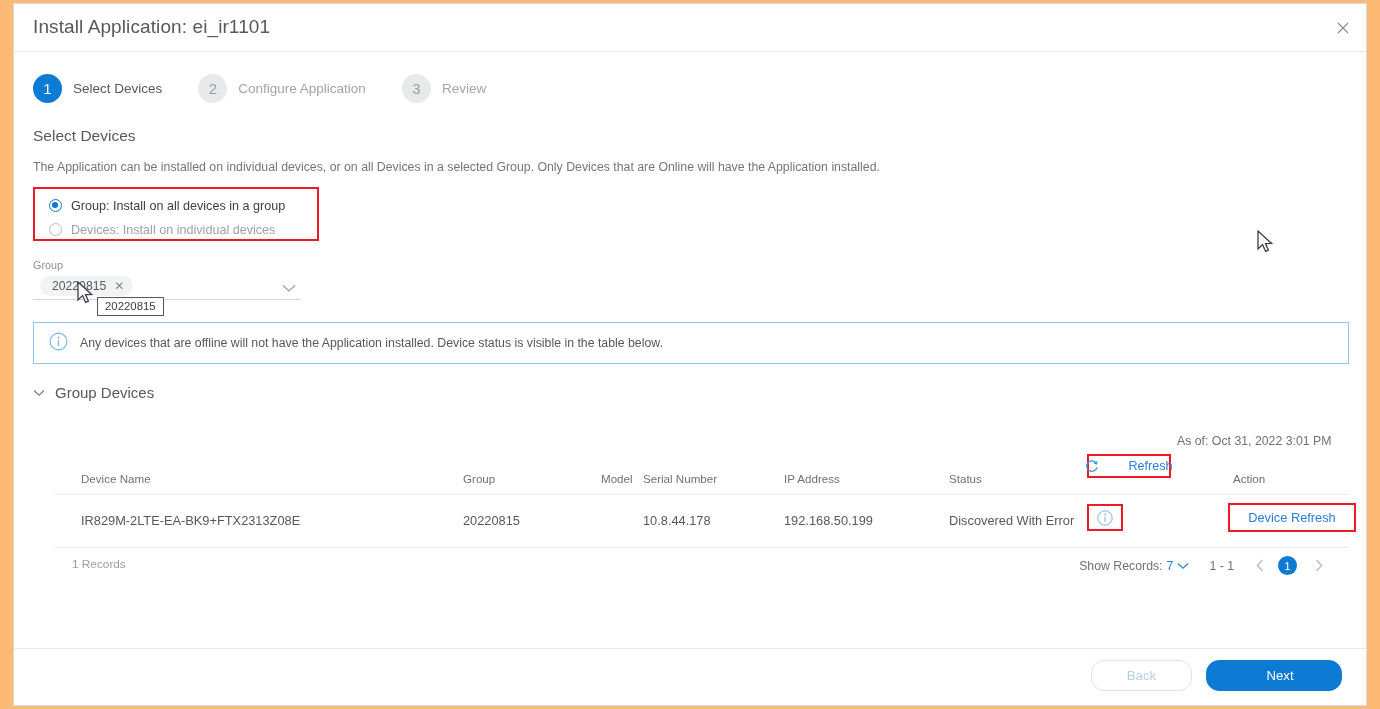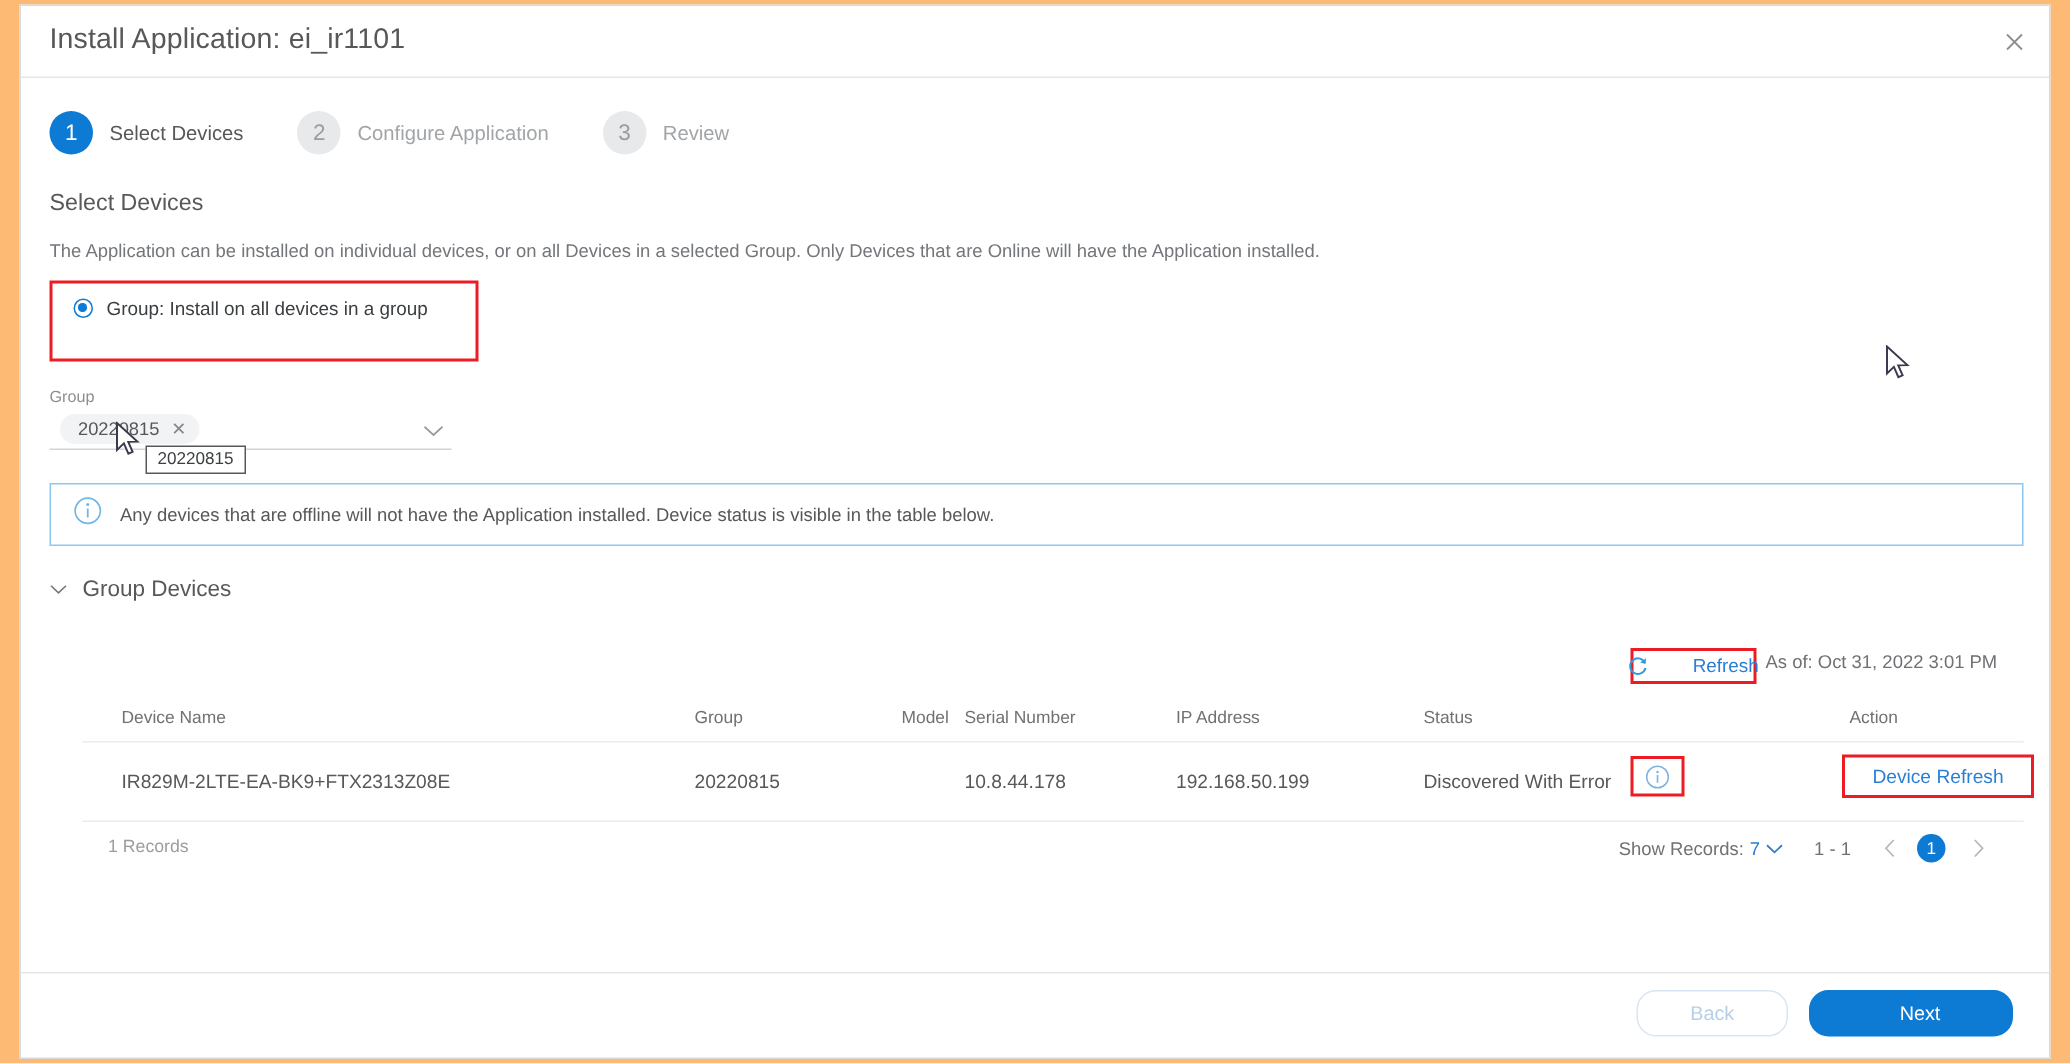--- a/index.html
+++ b/index.html
@@ -176,21 +176,21 @@
     position:absolute; left:19px; top:380px;
     display:flex; align-items:center;
     cursor:pointer;
   }
   .collapse-caret { color:#77797c; margin-right:10px; display:flex; }
   .collapse-title { font-size:15px; color:#58585b; }
 
   
   .refresh-box {
     position:absolute;
-    left: 1073px; top: 428px;
+    left: 1073px; top: 450px;
     width: 84px; height: 24px;
     border: 2px solid #ed1c24;
     box-sizing:border-box;
     display:flex; align-items:center; justify-content:center;
     cursor:pointer;
     background:#fff;
     gap:24px;
   }
   .refresh-ic { color:#2f9bd8; display:flex; margin-right:5px; }
   .refresh-lbl { font-size:12.6px; color:#2a7fd4; }
@@ -321,20 +321,24 @@
       </div>
     </div>
 
     <div class="section-title">Select Devices</div>
     <div class="section-desc">The Application can be installed on individual devices, or on all Devices in a selected Group. Only Devices that are Online will have the Application installed.</div>
 
     <div class="radio-box">
       <div class="radio-row sel">
         <span class="radio-mark on"></span>
         <span class="radio-label">Group: Install on all devices in a group</span>
+      </div>
+      <div class="radio-row unsel">
+        <span class="radio-mark off"></span>
+        <span class="radio-label">Devices: Install on individual devices</span>
       </div>
     </div>
 
     <div class="group-field">
       <div class="group-lbl">Group</div>
       <div class="group-ctl">
         <div class="chip">
           <span>20220815</span>
           <span class="chip-x">✕</span>
         </div>

